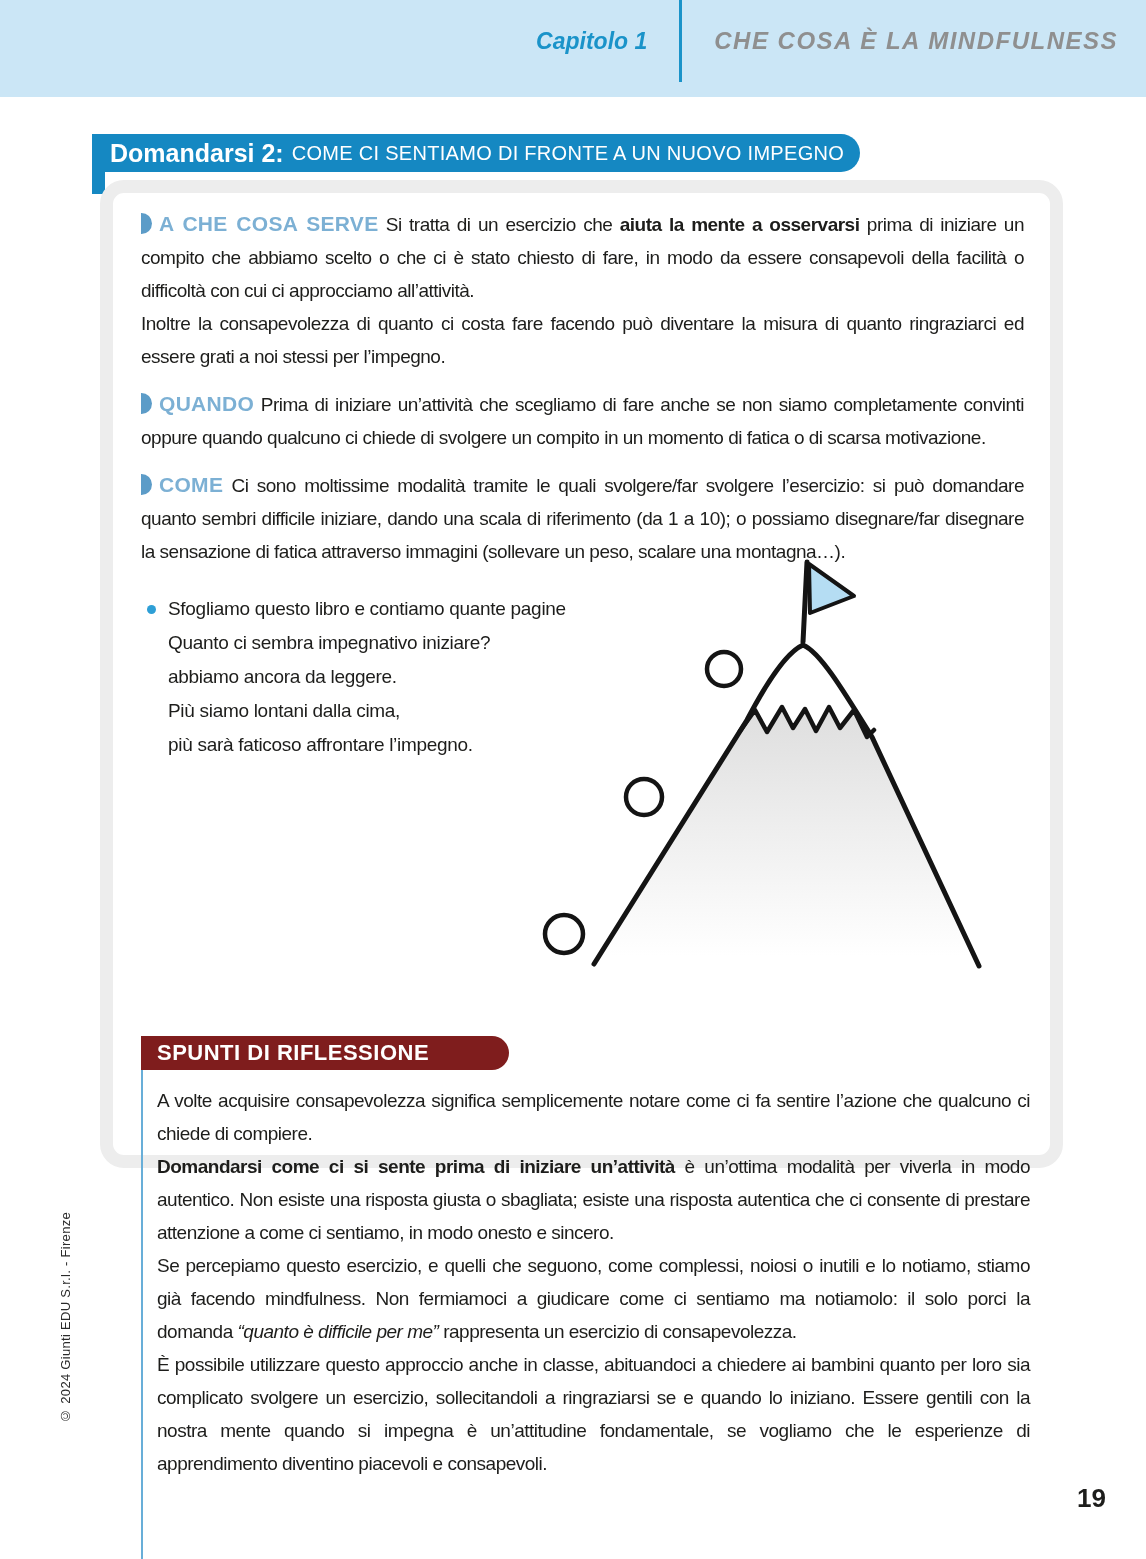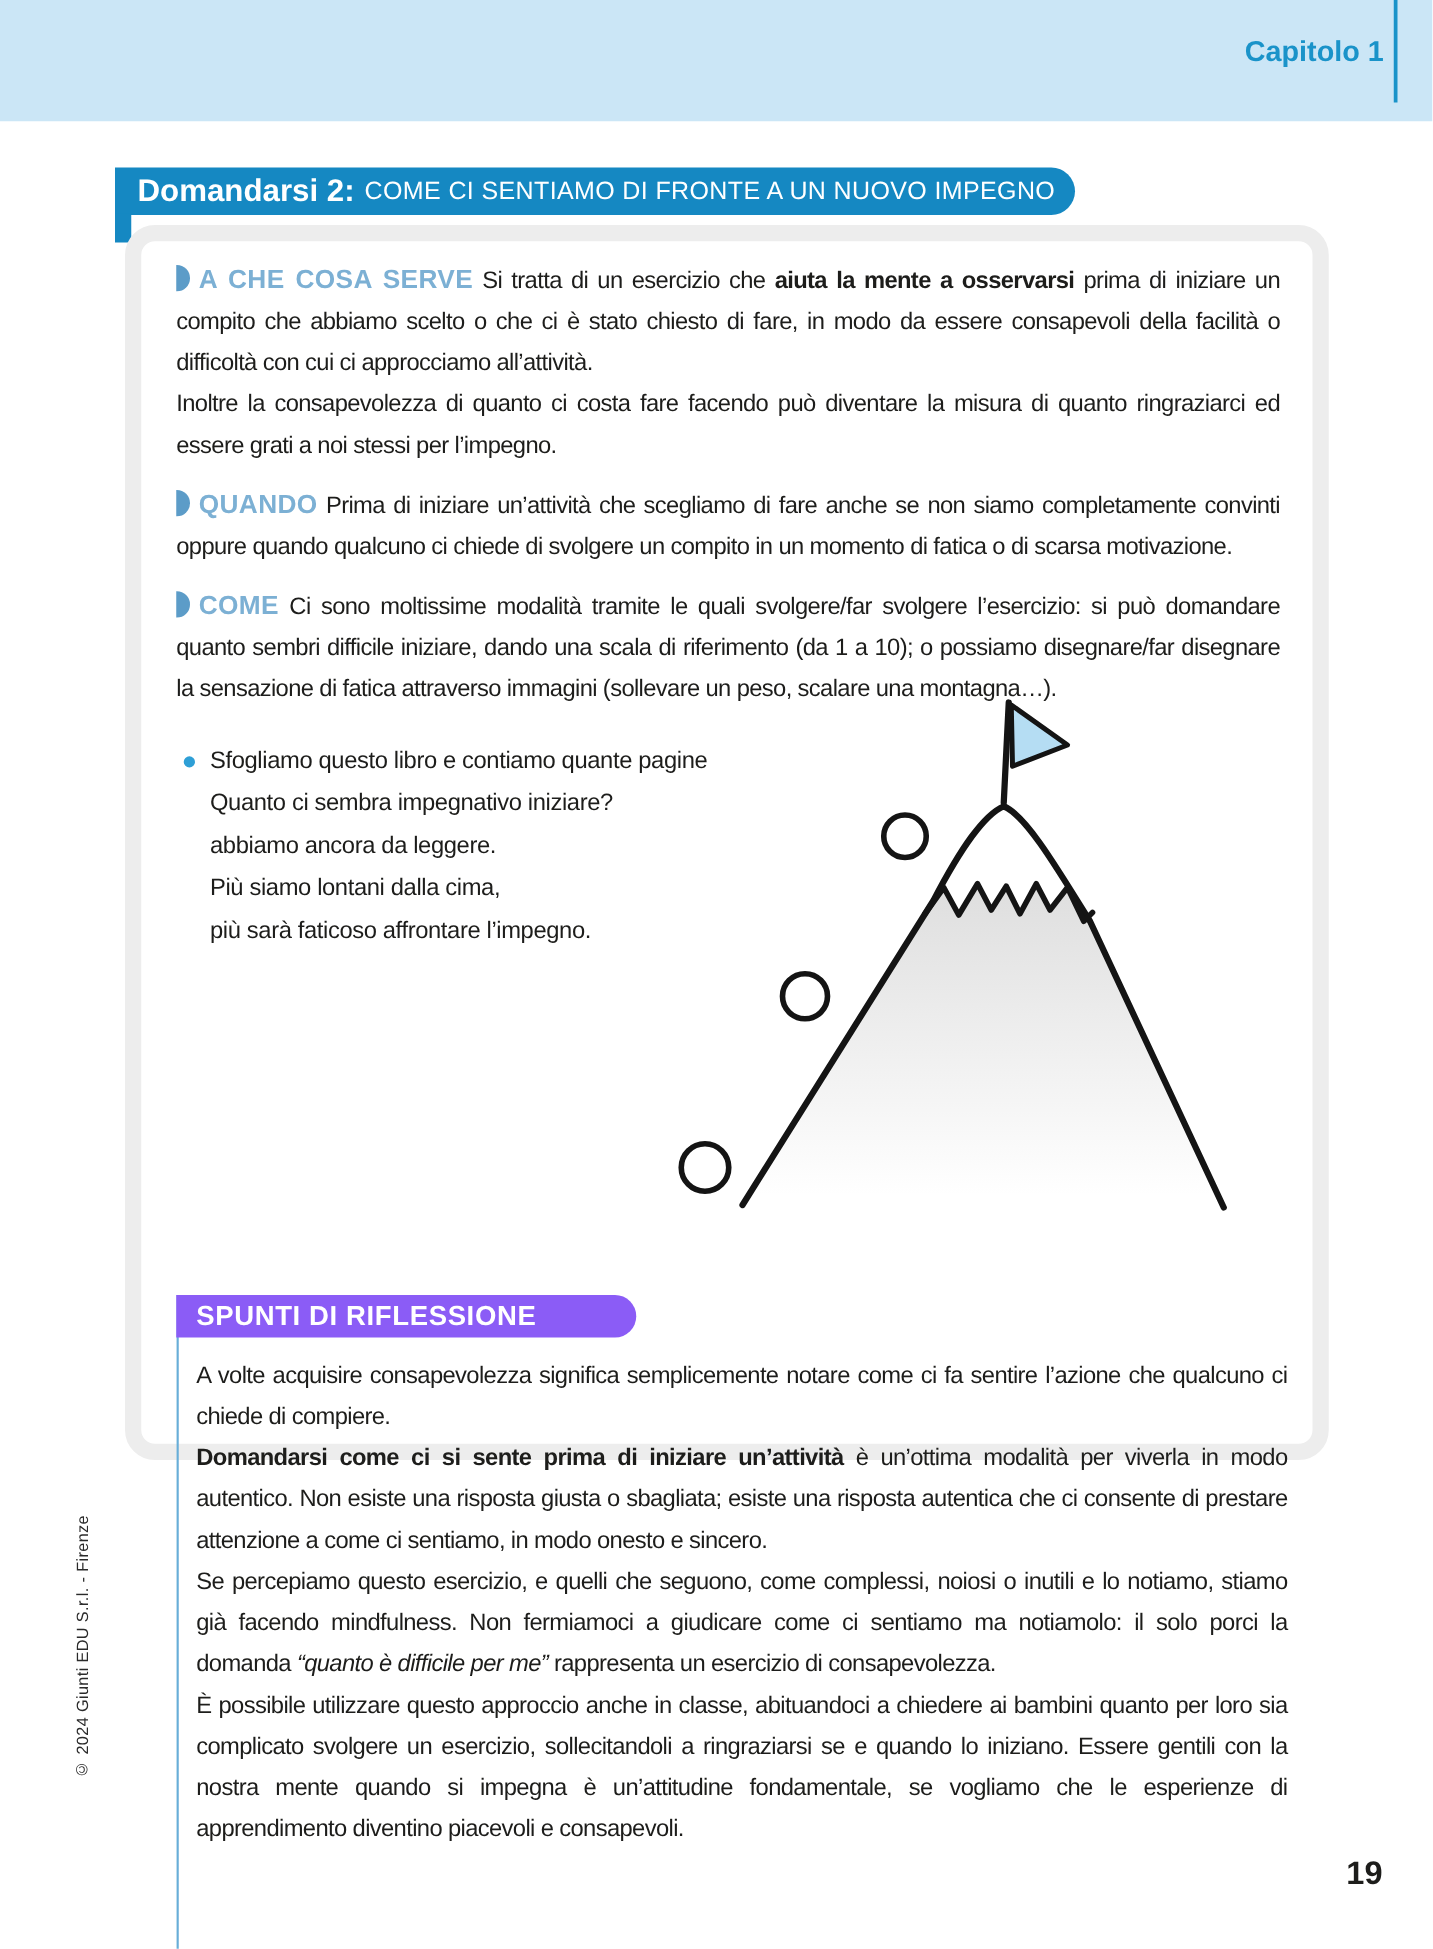--- a/index.html
+++ b/index.html
@@ -2,21 +2,21 @@
 <html lang="it"><head>
 <meta charset="utf-8">
 <style>
   html,body{margin:0;padding:0;}
   body{
     width:1146px;height:1559px;position:relative;background:#ffffff;
     font-family:"Liberation Sans",sans-serif;color:#1d1d1b;overflow:hidden;
   }
   
   .header-bar{position:absolute;top:0;left:0;width:1146px;height:97px;background:#cbe6f6;}
-  .header-inner{position:absolute;top:0;right:28px;height:82px;display:flex;align-items:center;gap:8px;}
+  .header-inner{position:absolute;top:0;right:28px;height:82px;display:flex;align-items:center;gap:32px;font-style:italic;}
   .chapter-label{font-size:23px;font-weight:bold;color:#1a93c9;white-space:nowrap;}
   .chapter-divider{width:3px;height:82px;background:#1a93c9;}
   .chapter-title{font-size:24px;font-weight:bold;color:#8f8f8f;letter-spacing:1.5px;white-space:nowrap;}
   
   .banner{position:absolute;left:92px;top:134px;width:768px;height:38px;background:#1588c2;
     border-radius:0 19px 19px 0;display:flex;align-items:center;padding-left:18px;box-sizing:border-box;}
   .banner-prefix{color:#fff;font-weight:bold;font-size:25px;white-space:nowrap;}
   .banner-title{color:#fff;font-size:20px;letter-spacing:0.3px;margin-left:8px;white-space:nowrap;}
   .banner-fold{position:absolute;left:92px;top:171px;width:13px;height:23px;background:#1588c2;}
   
@@ -33,36 +33,37 @@
   
   .bullet-block{margin-top:24px;display:flex;width:500px;}
   .bullet-dot{width:9px;height:9px;border-radius:50%;background:#2e9fd6;margin:13px 12px 0 6px;flex:none;}
   .bullet-lines{font-size:19px;line-height:34px;letter-spacing:-0.3px;}
   
   .mountain-svg{position:absolute;left:418px;top:363px;width:480px;height:415px;}
   
   .reflection{position:absolute;left:28px;top:843px;width:895px;height:592px;box-sizing:border-box;
     border-left:2px solid #68aed8;border-bottom:2px solid #68aed8;border-radius:0 0 0 30px;
     padding:0 6px 0 14px;}
-  .reflection-banner{position:relative;left:-16px;width:368px;height:34px;background:#8b5cf6;
+  .reflection-banner{position:relative;left:-16px;width:368px;height:34px;background:#7f1d1d;
     border-radius:0 17px 17px 0;display:flex;align-items:center;padding-left:16px;box-sizing:border-box;}
   .reflection-banner span{color:#fff;font-weight:bold;font-size:22px;letter-spacing:0.5px;}
   .reflection-text{margin-top:14px;}
   
   .copyright{position:absolute;left:58px;top:1212px;writing-mode:vertical-rl;transform:rotate(180deg);
     font-size:13px;color:#2a2a2a;letter-spacing:0.3px;}
   .page-number{position:absolute;right:40px;top:1483px;font-size:26px;font-weight:bold;color:#1d1d1b;}
 </style>
 </head>
 <body>
 
 <div class="header-bar">
   <div class="header-inner">
     <span class="chapter-label">Capitolo 1</span>
     <span class="chapter-divider"></span>
+    <span class="chapter-title">CHE COSA È LA MINDFULNESS</span>
   </div>
 </div>
 
 <div class="banner">
   <span class="banner-prefix">Domandarsi 2:</span>
   <span class="banner-title">COME CI SENTIAMO DI FRONTE A UN NUOVO IMPEGNO</span>
 </div>
 <div class="banner-fold"></div>
 
 <div class="main-box">

